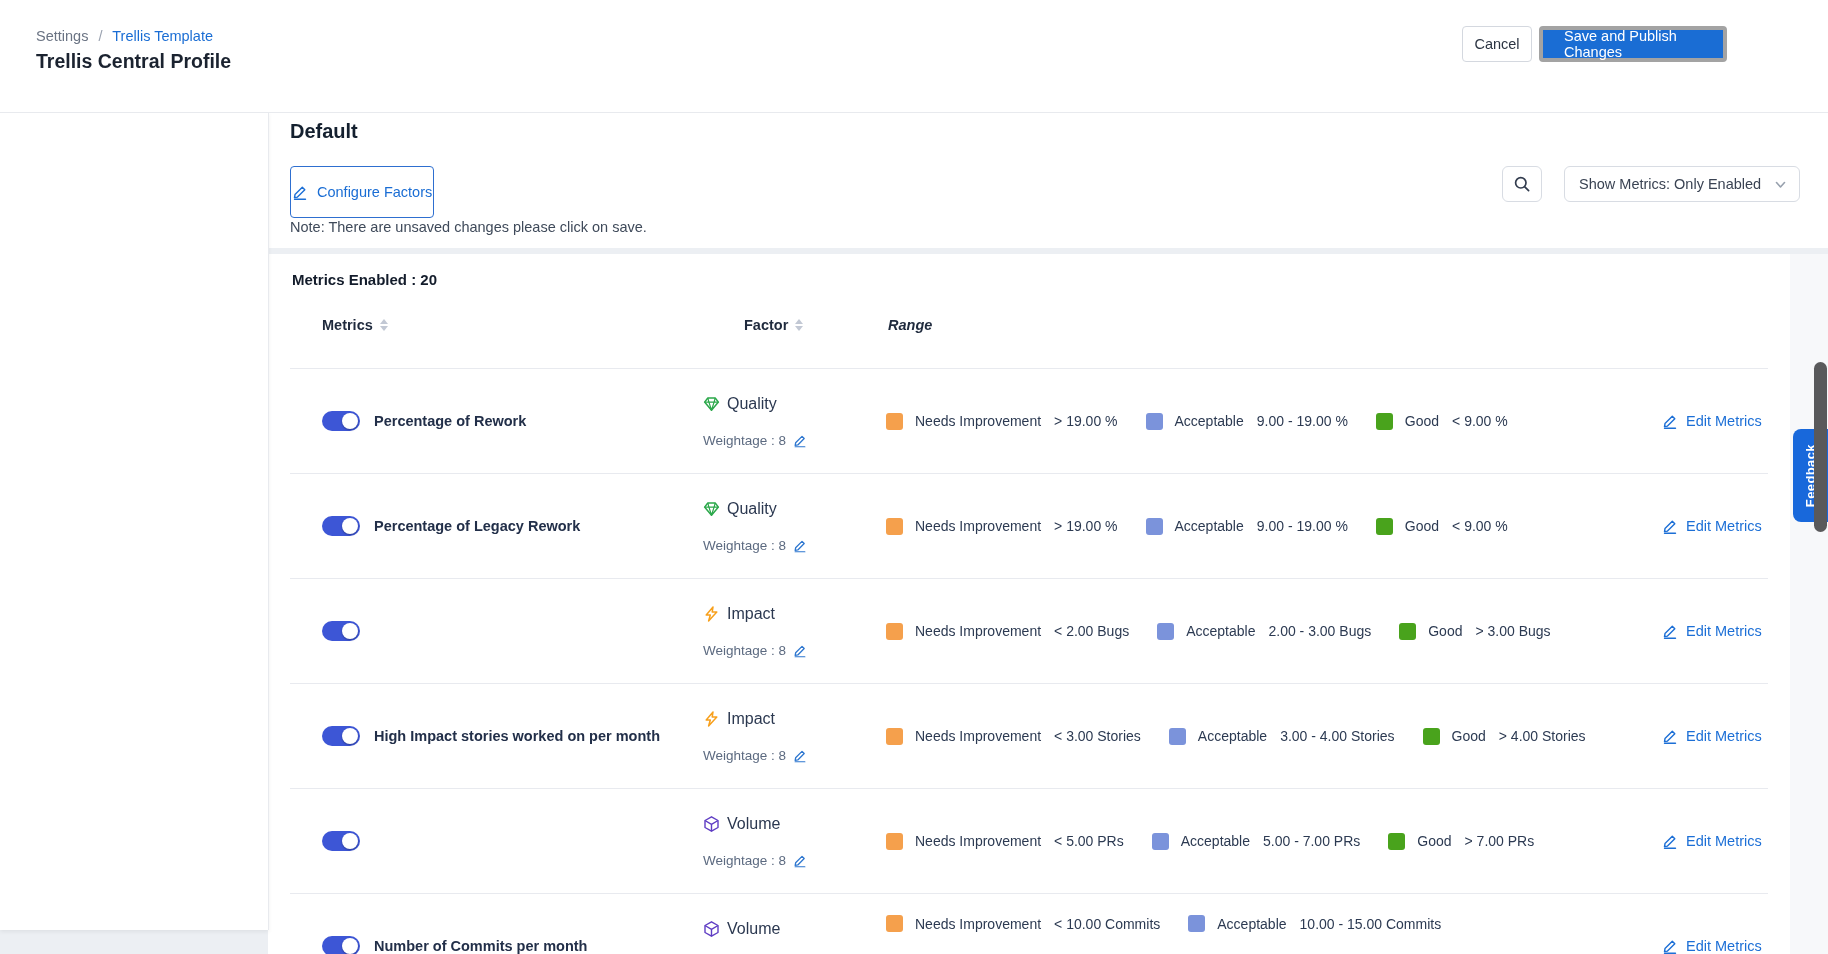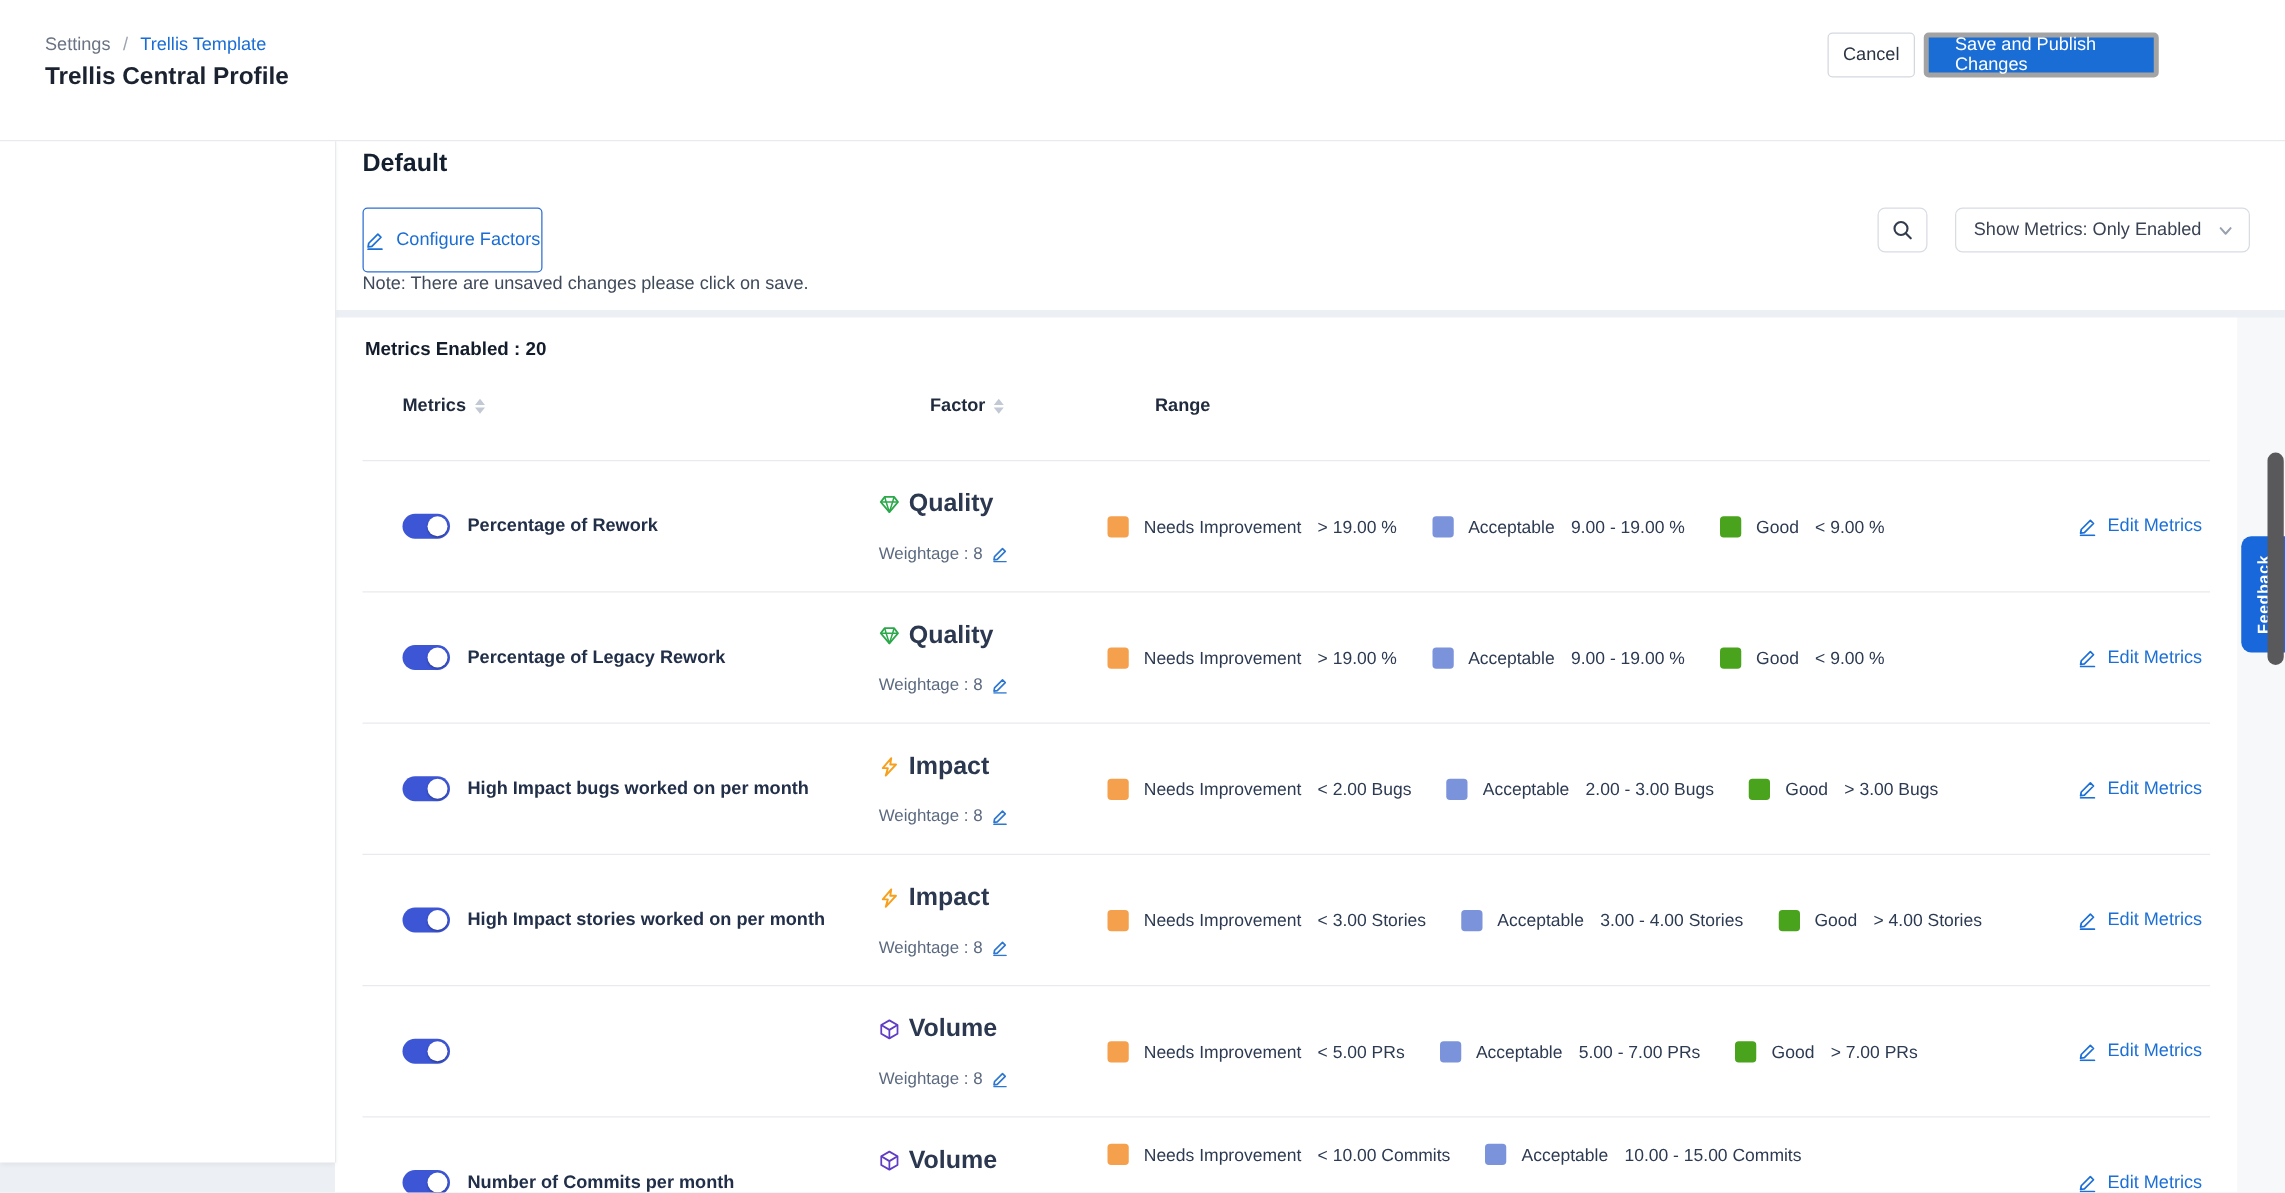--- a/index.html
+++ b/index.html
@@ -50,34 +50,34 @@
   .filter-dd{position:absolute;left:1564px;top:166px;width:236px;height:36px;background:#fff;border:1px solid #D8DCE3;border-radius:6px;display:flex;align-items:center;padding:0 12px 0 14px;font-size:14.5px;color:#3A4353;cursor:pointer;z-index:2;box-sizing:border-box;}
   .filter-dd .dd-label{flex:1;}
 
   
   .table-card{position:absolute;left:268px;top:254px;width:1522px;height:700px;background:#fff;z-index:1;}
   .right-gray{position:absolute;left:1790px;top:254px;width:38px;height:700px;background:#F7F8FA;z-index:0;}
   .metrics-enabled{position:absolute;left:292px;top:271px;font-size:15px;font-weight:700;color:#131C2B;z-index:2;}
   .col-head{position:absolute;top:317px;display:flex;align-items:center;font-size:14.5px;font-weight:700;color:#1F2A3D;z-index:2;}
   .col-metrics{left:322px;}
   .col-factor{left:744px;}
-  .col-range{left:924px;}
+  .col-range{left:888px;font-style:italic;}
   .sorter{display:inline-flex;flex-direction:column;margin-left:7px;gap:2px;}
   .sorter i{width:0;height:0;border-left:4px solid transparent;border-right:4px solid transparent;}
   .sorter .up{border-bottom:5px solid #C2C8D4;}
   .sorter .down{border-top:5px solid #C2C8D4;}
 
   .rows-wrap{position:absolute;left:290px;top:368px;width:1478px;z-index:2;}
   .trow{position:relative;height:104px;border-top:1px solid #E8EAEF;}
   .trow .toggle{position:absolute;left:32px;top:42px;}
   .mname{position:absolute;left:84px;top:0;height:100%;display:flex;align-items:center;width:320px;font-size:14.5px;font-weight:700;color:#222F49;}
   .factor{position:absolute;left:413px;top:50%;transform:translateY(-50%);width:200px;}
   .fline{display:flex;align-items:center;gap:7px;}
   .ficon{display:inline-flex;width:17px;height:17px;}
-  .fname{font-size:20px;font-weight:700;color:#2B3850;}
+  .fname{font-size:16px;font-weight:400;color:#2B3850;}
   .wline{display:flex;align-items:center;gap:7px;margin-top:20px;}
   .wtext{font-size:13.5px;color:#5C6A80;}
   .ranges{position:absolute;left:596px;top:0;height:100%;width:760px;display:flex;flex-wrap:wrap;align-items:center;align-content:center;column-gap:26px;row-gap:9px;gap:28px;}
   .chip{display:inline-flex;align-items:center;font-size:14px;color:#2C3A52;white-space:nowrap;}
   .sq{width:17px;height:17px;border-radius:3px;margin-right:12px;flex:none;}
   .rlabel{margin-right:13px;}
   .editm{position:absolute;left:1372px;top:0;height:100%;display:flex;align-items:center;gap:8px;color:#1C6FD6;font-size:14.5px;cursor:pointer;}
   .pencil{display:inline-flex;width:16px;height:16px;color:#1C6FD6;}
 
   
@@ -321,21 +321,20 @@
           <path d="M3 10.6 L10.3 3.3 L12.8 5.8 L5.5 13.1 L2.5 13.6 Z" stroke="currentColor" stroke-width="1.4" stroke-linejoin="round"></path>
           <line x1="2.5" y1="15.3" x2="13.5" y2="15.3" stroke="currentColor" stroke-width="1.4" stroke-linecap="round"></line>
         </svg>
       </span>
       <span>Edit Metrics</span>
     </div>
   </div>
 
   <div class="trow">
     <span class="toggle sm"></span>
-    <span class="mname">High Impact bugs worked on per month</span>
     <div class="factor">
       <div class="fline">
 
         <span class="ficon">
           <svg width="17" height="17" viewBox="0 0 17 17" fill="none">
             <path d="M10 1.5 L3.2 9.5 H7.3 L5.6 15.5 L13.8 6.6 H9.2 Z" stroke="#F7A01D" stroke-width="1.5" stroke-linejoin="round"></path>
           </svg>
         </span>
 
         <span class="fname">Impact</span>

